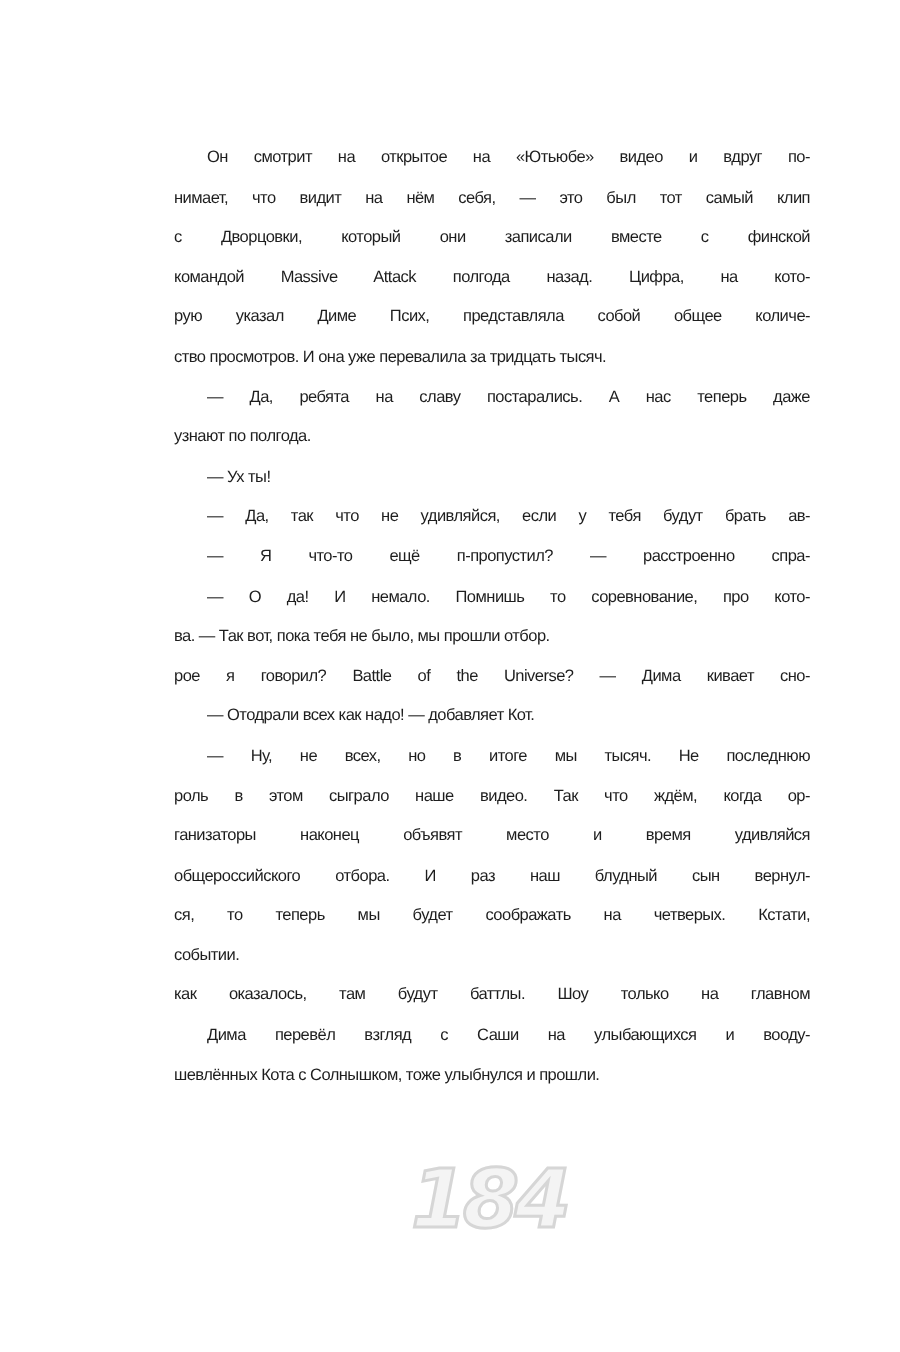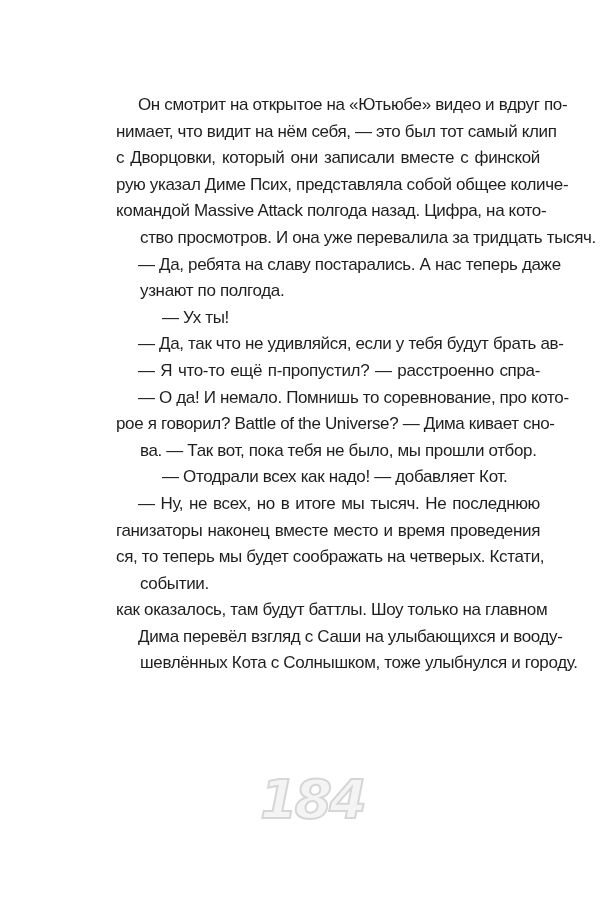--- a/index.html
+++ b/index.html
@@ -13,41 +13,40 @@
       position: relative;
       overflow: hidden;
       font-family: "Liberation Sans", "DejaVu Sans", sans-serif;
       color: #1e1e1e;
     }
     .text-block {
       position: absolute;
       left: 116px;
       top: 92px;
       width: 424px;
-      font-size: 17px;
+      font-size: 11px;
       line-height: 26.6px;
       letter-spacing: -0.35px;
     }
     .line {
       display: block;
       white-space: nowrap;
       height: 26.6px;
       text-align: justify;
       text-align-last: justify;
     }
     .line.last {
       text-align-last: left;
-      margin-left: 24px;
     }
     .line.indent {
       padding-left: 22px;
     }
     .page-number {
       position: absolute;
-      left: 260px;
+      left: 274px;
       top: 770px;
       width: 100px;
       height: 60px;
       font-family: "DejaVu Sans", sans-serif;
       font-weight: bold;
       font-style: italic;
       font-size: 54px;
       line-height: 60px;
       color: #f4f4f4;
       -webkit-text-stroke: 2px #d6d6d6;
@@ -55,34 +54,36 @@
       text-align: left;
     }
   </style>
 </head>
 <body>
 
 <div class="text-block">
   <span class="line indent">Он смотрит на открытое на «Ютьюбе» видео и вдруг по-</span>
   <span class="line">нимает, что видит на нём себя, — это был тот самый клип</span>
   <span class="line">с Дворцовки, который они записали вместе с финской</span>
+  <span class="line">командой Massive Attack полгода назад. Цифра, на кото-</span>
   <span class="line">рую указал Диме Псих, представляла собой общее количе-</span>
-  <span class="line">командой Massive Attack полгода назад. Цифра, на кото-</span>
   <span class="line last">ство просмотров. И она уже перевалила за тридцать тысяч.</span>
   <span class="line indent">— Да, ребята на славу постарались. А нас теперь даже</span>
   <span class="line last">узнают по полгода.</span>
   <span class="line indent last">— Ух ты!</span>
   <span class="line indent">— Да, так что не удивляйся, если у тебя будут брать ав-</span>
   <span class="line indent">— Я что-то ещё п-пропустил? — расстроенно спра-</span>
   <span class="line indent">— О да! И немало. Помнишь то соревнование, про кото-</span>
+  <span class="line last">ва. — Так вот, пока тебя не было, мы прошли отбор.</span>
   <span class="line">рое я говорил? Battle of the Universe? — Дима кивает сно-</span>
-  <span class="line last">ва. — Так вот, пока тебя не было, мы прошли отбор.</span>
   <span class="line indent last">— Отодрали всех как надо! — добавляет Кот.</span>
   <span class="line indent">— Ну, не всех, но в итоге мы тысяч. Не последнюю</span>
-  <span class="line">ганизаторы наконец вместе место и время проведения</span>
+  <span class="line">роль в этом сыграло наше видео. Так что ждём, когда ор-</span>
+  <span class="line">ганизаторы наконец объявят место и время удивляйся</span>
+  <span class="line">общероссийского отбора. И раз наш блудный сын вернул-</span>
   <span class="line">ся, то теперь мы будет соображать на четверых. Кстати,</span>
   <span class="line last">событии.</span>
   <span class="line">как оказалось, там будут баттлы. Шоу только на главном</span>
   <span class="line indent">Дима перевёл взгляд с Саши на улыбающихся и вооду-</span>
-  <span class="line last">шевлённых Кота с Солнышком, тоже улыбнулся и городу.</span>
+  <span class="line last">шевлённых Кота с Солнышком, тоже улыбнулся и прошли.</span>
 </div>
 
 <div class="page-number">184</div>
 
 </body></html>

